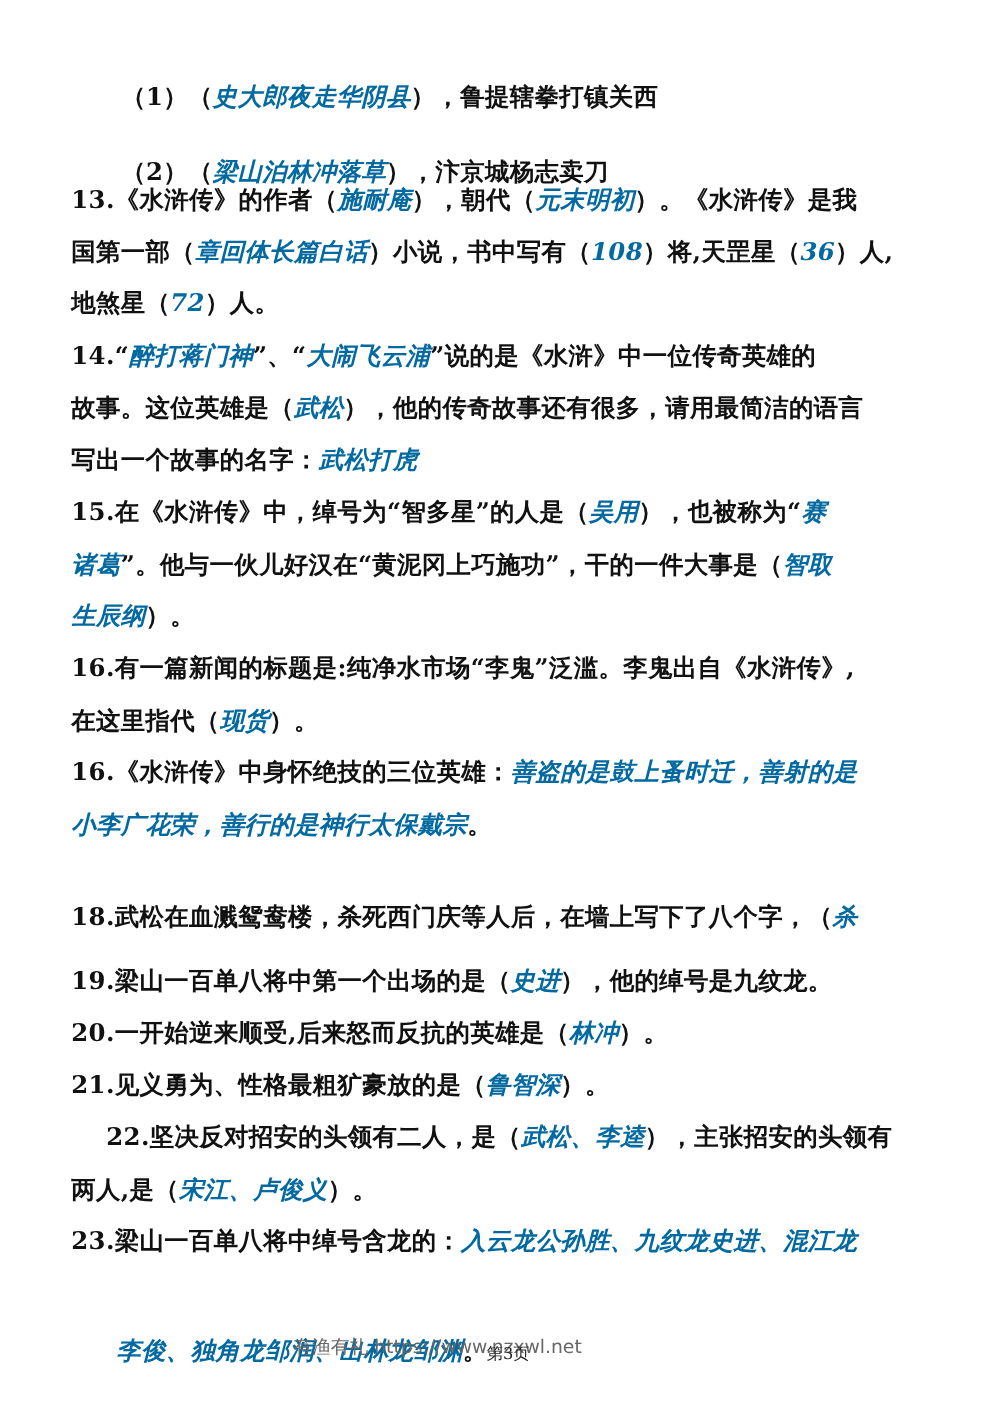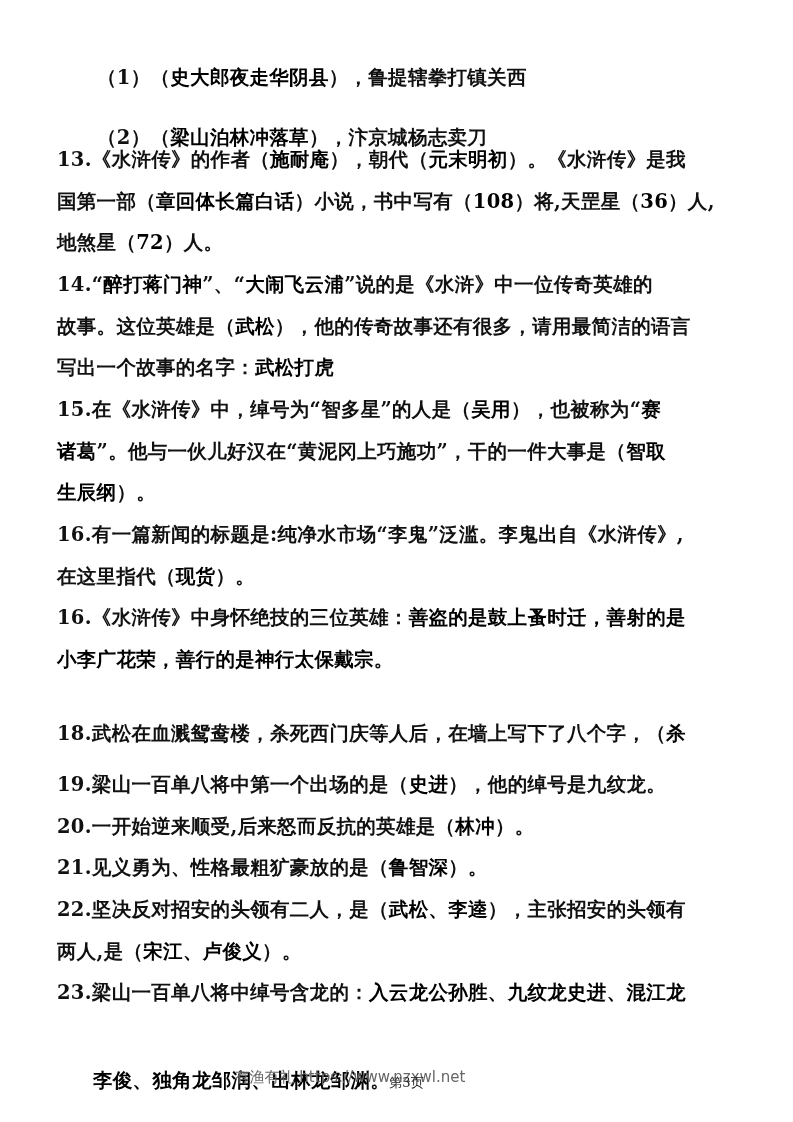--- a/index.html
+++ b/index.html
@@ -2,21 +2,21 @@
 <html><head>
 <meta charset="utf-8">
 <style>
   html, body { margin:0; padding:0; background:#ffffff; }
   body { width:793px; height:1122px; position:relative; overflow:hidden;
          font-family: "DejaVu Serif", "Liberation Serif", serif; color:#111; }
   .page { position:absolute; left:0; top:0; width:793px; height:1122px; }
   .line { position:absolute; left:57px; width:690px; font-size:19.5px; line-height:24px;
           white-space:nowrap; font-weight:bold; letter-spacing:0.3px; }
   .line.indent { left:97px; }
-  .red { color:#000000; }
+  .red { color:#0369a1;font-style:italic; }
   .footer-watermark { position:absolute; top:1068px; left:0; width:700px; text-align:center;
           font-family:"DejaVu Sans", sans-serif; font-size:15px; color:#666; }
   .footer-page { position:absolute; top:1074px; left:0; width:793px; text-align:center;
           font-family:"DejaVu Serif", serif; font-size:13px; color:#222; padding-left:10px; }
 </style>
 </head>
 <body>
 
 <div class="page" id="page">
     <div class="line indent" style="top: 66px;"><span>（1）（</span><span class="red">史大郎夜走华阴县</span><span>），鲁提辖拳打镇关西</span></div>
@@ -31,20 +31,20 @@
     <div class="line" style="top: 440px;"><span class="red">诸葛</span><span>”。他与一伙儿好汉在“黄泥冈上巧施功”，干的一件大事是（</span><span class="red">智取</span></div>
     <div class="line" style="top: 481px;"><span class="red">生辰纲</span><span>）。</span></div>
     <div class="line" style="top: 523px;"><span>16.有一篇新闻的标题是:纯净水市场“李鬼”泛滥。李鬼出自《水浒传》,</span></div>
     <div class="line" style="top: 565px;"><span>在这里指代（</span><span class="red">现货</span><span>）。</span></div>
     <div class="line" style="top: 606px;"><span>16.《水浒传》中身怀绝技的三位英雄：</span><span class="red">善盗的是鼓上蚤时迁，善射的是</span></div>
     <div class="line" style="top: 648px;"><span class="red">小李广花荣，善行的是神行太保戴宗</span><span>。</span></div>
     <div class="line" style="top: 690px; margin-top: 32px;"><span>18.武松在血溅鸳鸯楼，杀死西门庆等人后，在墙上写下了八个字，（</span><span class="red">杀</span></div>
     <div class="line" style="top: 773px;"><span>19.梁山一百单八将中第一个出场的是（</span><span class="red">史进</span><span>），他的绰号是九纹龙。</span></div>
     <div class="line" style="top: 815px;"><span>20.一开始逆来顺受,后来怒而反抗的英雄是（</span><span class="red">林冲</span><span>）。</span></div>
     <div class="line" style="top: 856px;"><span>21.见义勇为、性格最粗犷豪放的是（</span><span class="red">鲁智深</span><span>）。</span></div>
-    <div class="line" style="top: 898px;"><span>22.坚决反对招安的头领有二人，是（</span><span class="red">武松、李逵</span><span>），主张招安的头领有</span></div>
+    <div class="line" style="top: 898px; margin-left: 28px;"><span>22.坚决反对招安的头领有二人，是（</span><span class="red">武松、李逵</span><span>），主张招安的头领有</span></div>
     <div class="line" style="top: 940px;"><span>两人,是（</span><span class="red">宋江、卢俊义</span><span>）。</span></div>
     <div class="line" style="top: 981px;"><span>23.梁山一百单八将中绰号含龙的：</span><span class="red">入云龙公孙胜、九纹龙史进、混江龙</span></div>
     <div class="line" style="top: 1069px; margin-left: 36px;"><span class="red">李俊、独角龙邹润、出林龙邹渊</span><span>。</span></div>
   </div>
 
 <div class="footer-watermark">有渔有礼 https://www.nzxwl.net</div>
 <div class="footer-page">第3页</div>
 
 </body></html>

